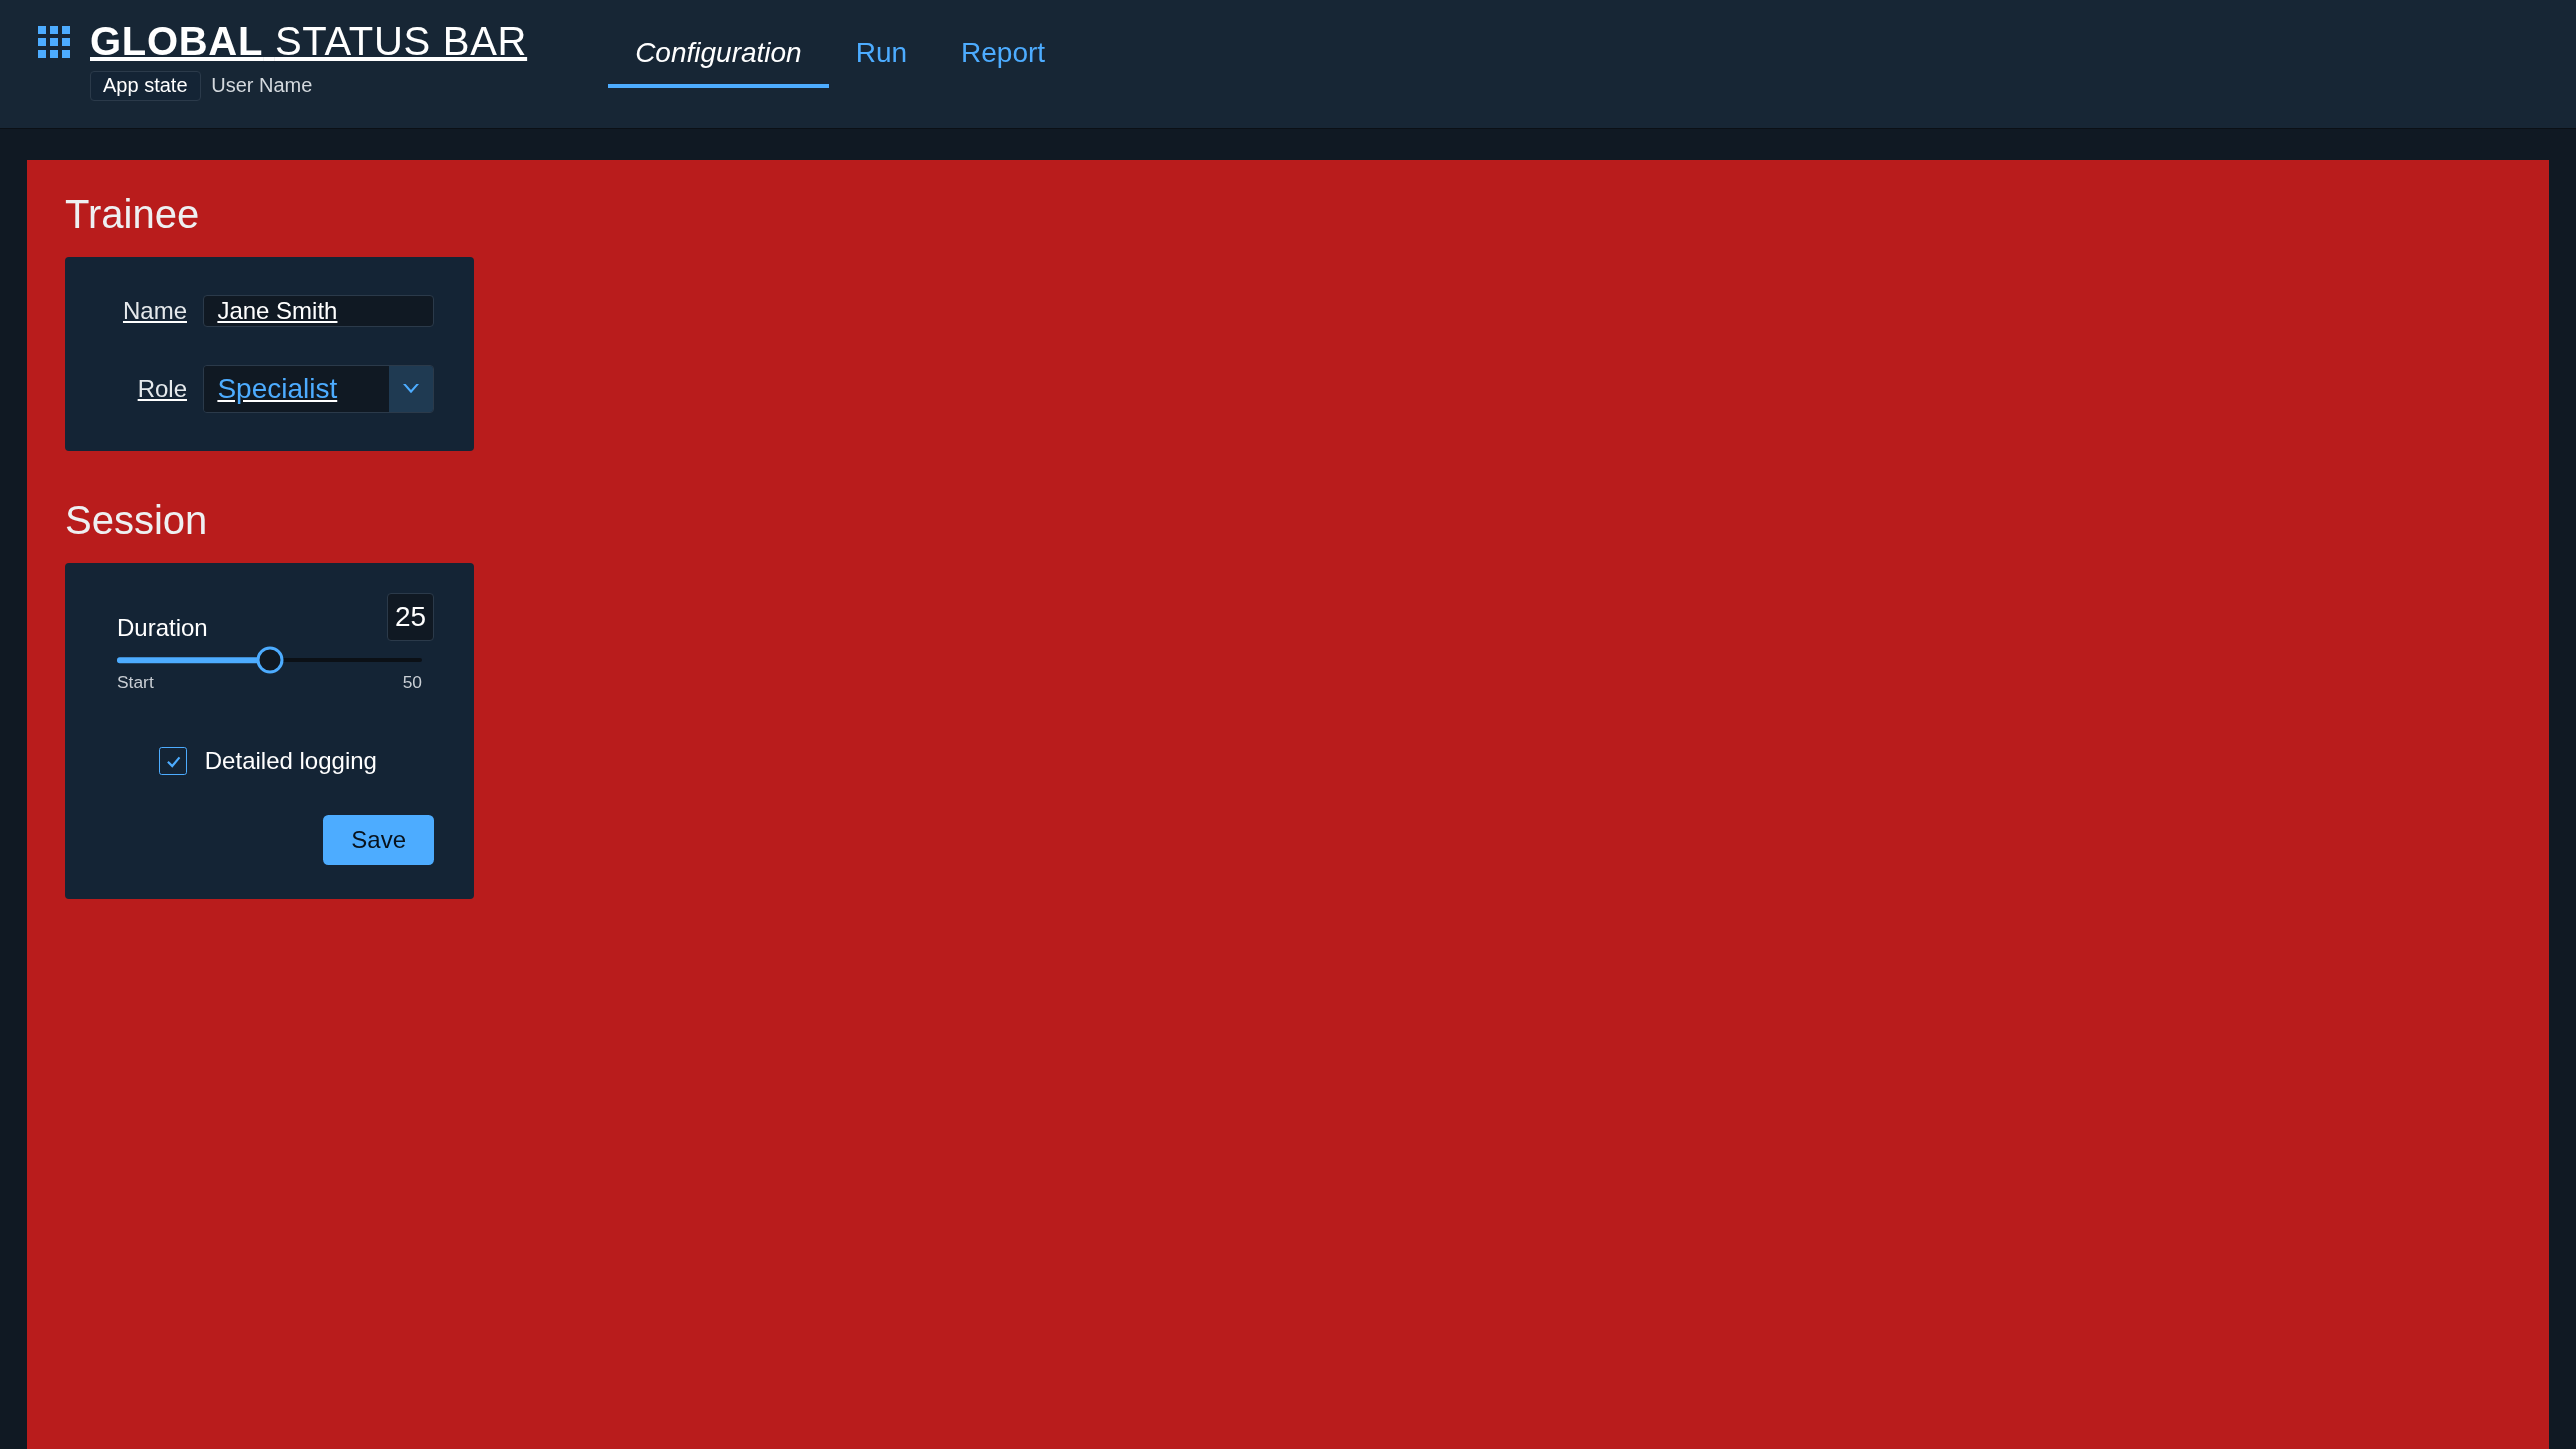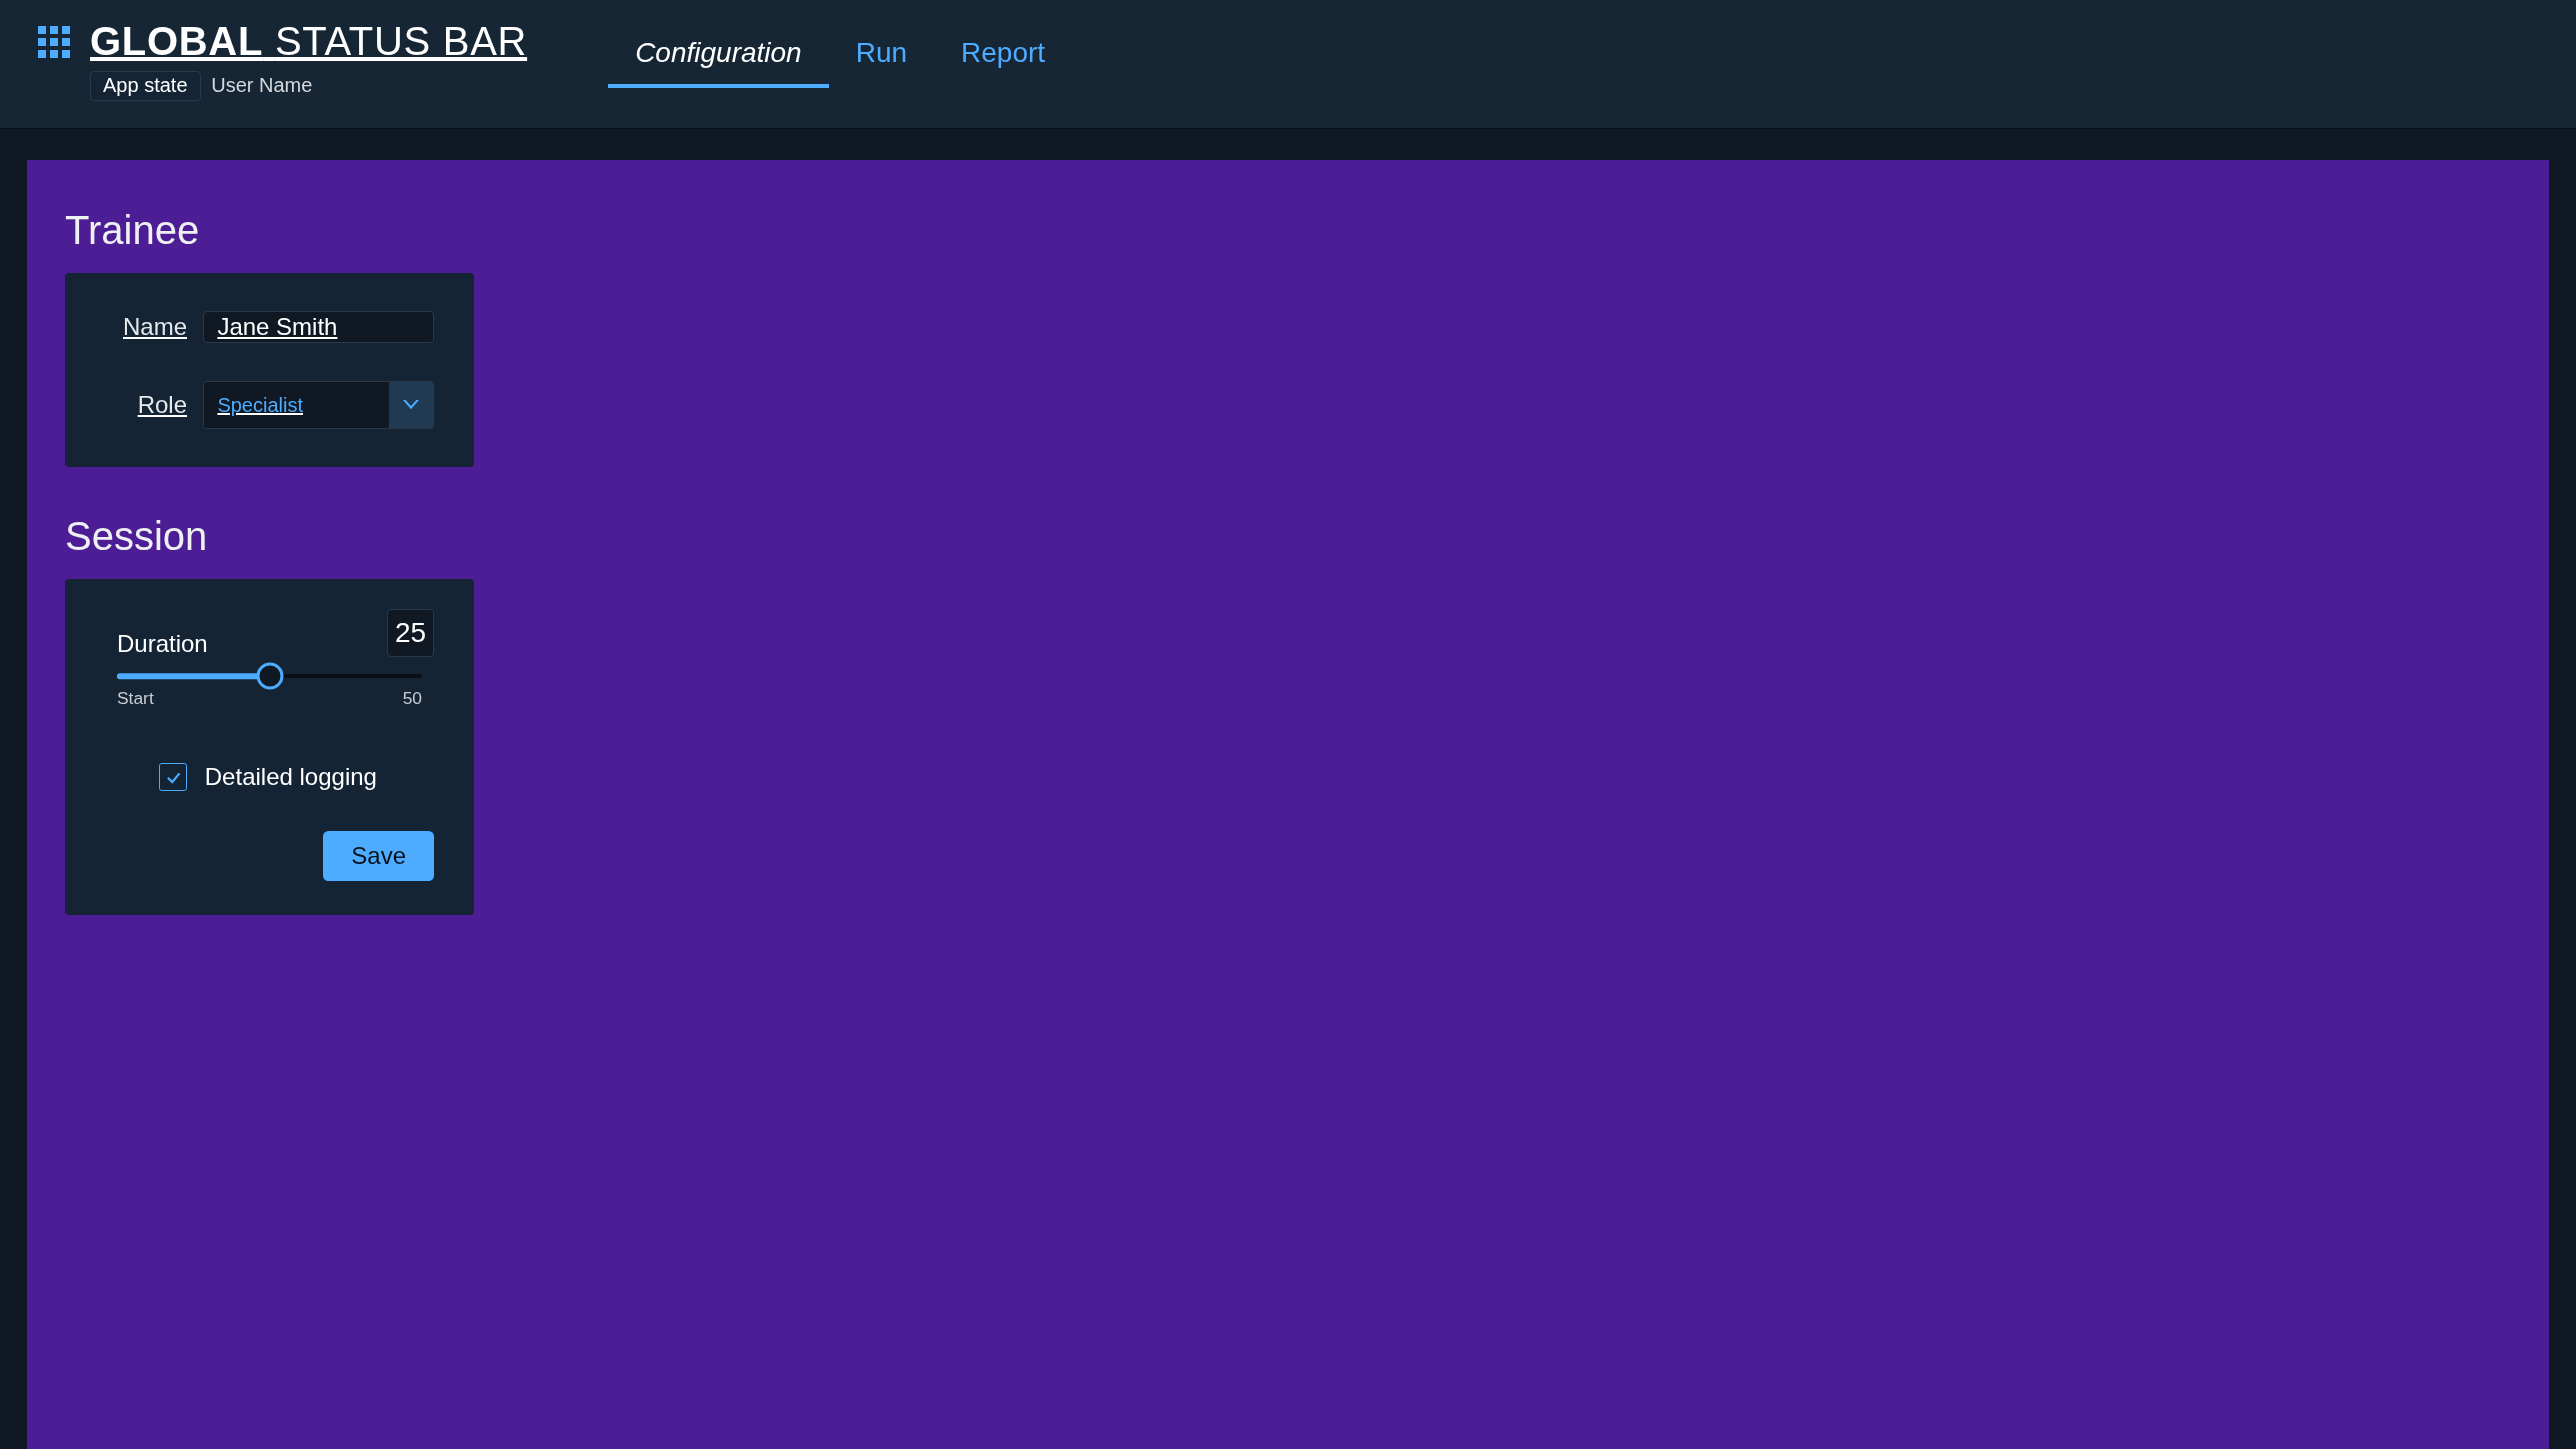--- a/index.html
+++ b/index.html
@@ -93,22 +93,22 @@
     background:#4dacff;
   }
 
   
   .main {
     position:absolute;
     top: 160px;
     left: 27px;
     right: 27px;
     bottom: 0;
-    background:#4c1d95;
-    padding: 48px 38px;
+    background:#b91c1c;
+    padding: 32px 38px;
   }
 
   .section-title {
     font-size:40px;
     font-weight:400;
     color:#eef0f2;
     margin-bottom: 20px;
   }
 
   .card {
@@ -150,21 +150,21 @@
     height:48px;
     display:flex;
     border:0.7px solid #2b3a4a;
     border-radius:4px;
     overflow:hidden;
   }
   .select-value {
     flex:1;
     background:#101923;
     color:#4dacff;
-    font-size:20px;
+    font-size:28px;
     display:flex;
     align-items:center;
     padding-left:13.4px;
   }
   .select-btn {
     width:44px;
     background:#1f3a52;
     display:flex;
     align-items:center;
     justify-content:center;

